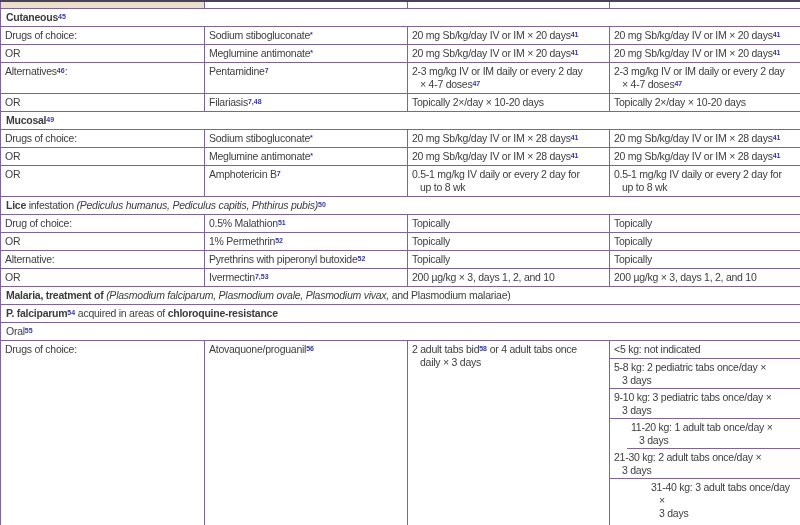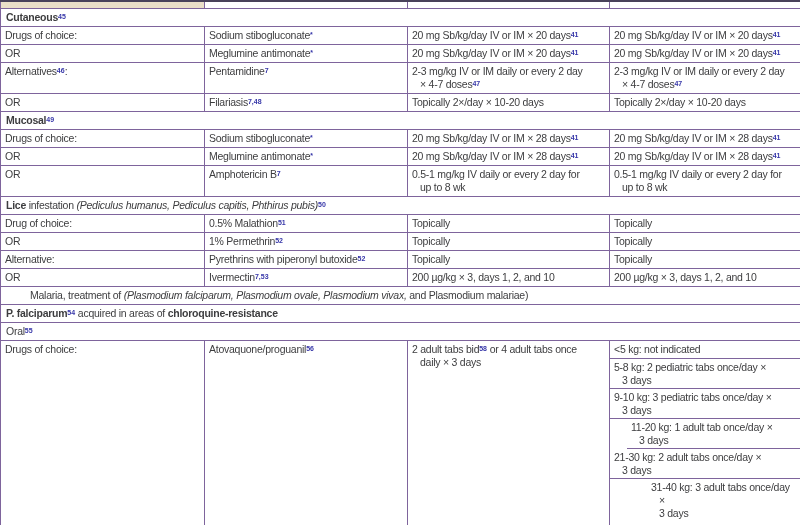--- a/index.html
+++ b/index.html
@@ -135,21 +135,21 @@
         <td class="cell"><span>Topically</span></td>
         <td class="cell"><span>Topically</span></td>
       </tr>
       <tr style="height: 18px;">
         <td class="cell"><span>OR</span></td>
         <td class="cell"><span>Ivermectin</span><span class="sup">7,53</span></td>
         <td class="cell"><span>200 µg/kg × 3, days 1, 2, and 10</span></td>
         <td class="cell"><span>200 µg/kg × 3, days 1, 2, and 10</span></td>
       </tr>
       <tr style="height: 18px;">
-        <td colspan="4" class="cell section-cell"><span style="font-weight: normal; margin-left: 24px;">Malaria, treatment of </span><span style="font-style: italic;">(Plasmodium falciparum, Plasmodium ovale, Plasmodium vivax,</span><span> and </span><span style="">Plasmodium malariae)</span></td>
+        <td colspan="4" class="cell section-cell"><span style="font-weight: bold;">Malaria, treatment of </span><span style="font-style: italic;">(Plasmodium falciparum, Plasmodium ovale, Plasmodium vivax,</span><span> and </span><span style="">Plasmodium malariae)</span></td>
       </tr>
       <tr style="height: 18px;">
         <td colspan="4" class="cell section-cell"><span style="font-weight: bold; ">P. falciparum</span><span class="sup">54</span><span> acquired in areas of </span><span style="font-weight: bold;">chloroquine-resistance</span></td>
       </tr>
       <tr style="height: 18px;">
         <td colspan="4" class="cell section-cell"><span>Oral</span><span class="sup">55</span></td>
       </tr>
       <tr style="height: 186px;">
         <td class="cell"><span>Drugs of choice:</span></td>
         <td class="cell"><span>Atovaquone/proguanil</span><span class="sup">56</span></td>

